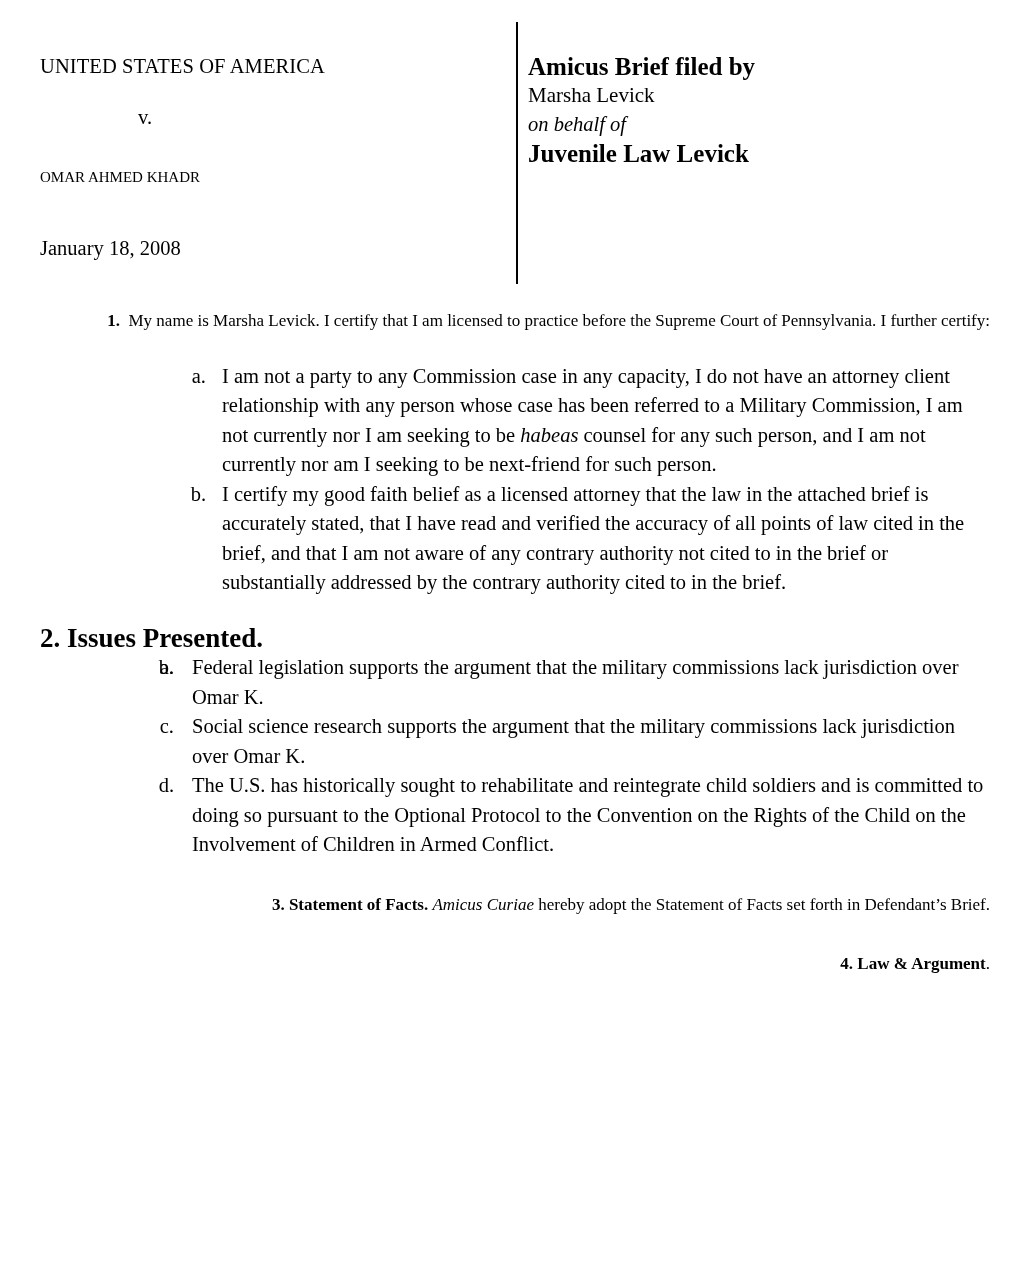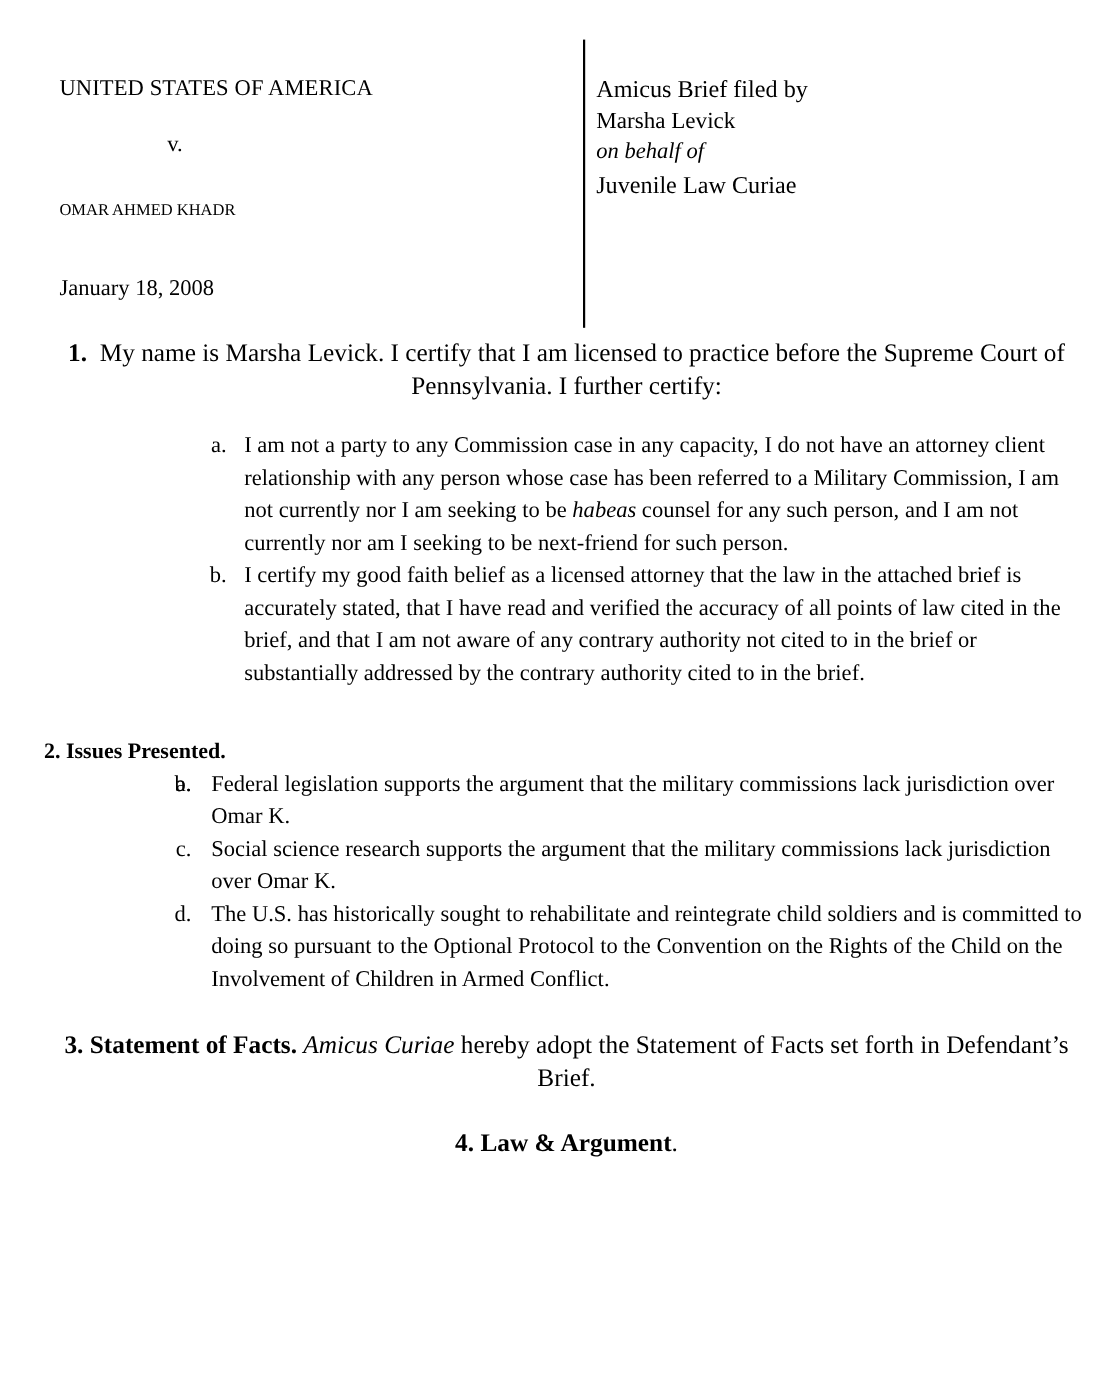--- a/index.html
+++ b/index.html
@@ -12,21 +12,21 @@
     height: 1270px;
     font-family: "Liberation Serif", "DejaVu Serif", serif;
     color: #000000;
     position: relative;
     overflow: hidden;
   }
   .page {
     position: relative;
     width: 985px;
     height: 1270px;
-    padding: 14px;
+    padding: 0;
     box-sizing: border-box;
   }
 
   
   .caption {
     position: relative;
     margin: 0 44px 0 40px;
     padding-top: 52px;
     min-height: 240px;
   }
@@ -66,22 +66,22 @@
     margin-top: 31px;
     font-size: 15px;
     line-height: 29px;
   }
   .cap-date {
     margin-top: 42px;
     font-size: 20.5px;
     line-height: 29px;
   }
   .cap-bold {
-    font-weight: normal;
-    font-size: 22px;
+    font-weight: bold;
+    font-size: 25px;
     line-height: 29px;
   }
   .cap-plain {
     font-size: 21px;
     line-height: 29px;
   }
   .cap-italic {
     font-style: italic;
     font-size: 20.5px;
     line-height: 29px;
@@ -89,23 +89,23 @@
   }
 
   
   .body-area {
     position: absolute;
     left: 40px;
     top: 306px;
     width: 950px;
   }
   .para {
-    font-size: 23px;
-    line-height: 29.5px;
-    text-align: center;
+    font-size: 17px;
+    line-height: 29.5px;
+    text-align: right;
     margin: 0 0 0 0;
   }
   .para .num {
     font-weight: bold;
   }
   .gap-26 { height: 26px; }
   .gap-30 { height: 30px; }
 
   
   ol.sub-a {
@@ -145,23 +145,22 @@
     position: absolute;
     left: 108px;
     top: 0;
     width: 26px;
     text-align: right;
     font-size: 20.5px;
   }
 
   .heading-bold {
     font-weight: bold;
-    font-size: 20px;
-    line-height: 29.5px;
-    margin-top: 16px;
+    font-size: 27px;
+    line-height: 29.5px;
   }
   .ital { font-style: italic; }
   .bold { font-weight: bold; }
 </style>
 </head>
 <body>
 
 <div class="page">
 
   <div class="caption">
@@ -171,21 +170,21 @@
       <div class="cap-line">UNITED STATES OF AMERICA</div>
       <div class="cap-v">v.</div>
       <div class="cap-def">OMAR AHMED KHADR</div>
       <div class="cap-date">January 18, 2008</div>
     </div>
 
     <div class="caption-right">
       <div class="cap-bold">Amicus Brief filed by</div>
       <div class="cap-plain">Marsha Levick</div>
       <div class="cap-italic">on behalf of</div>
-      <div class="cap-bold">Juvenile Law Curiae</div>
+      <div class="cap-bold">Juvenile Law Levick</div>
     </div>
   </div>
 
   <div class="body-area">
 
     <p class="para"><span class="num">1.</span>&nbsp; <span>My name is Marsha Levick. I certify that I am licensed to practice before the Supreme Court of Pennsylvania. I further certify:</span></p>
 
     <div class="gap-26"></div>
 
     <ol class="sub-a">

